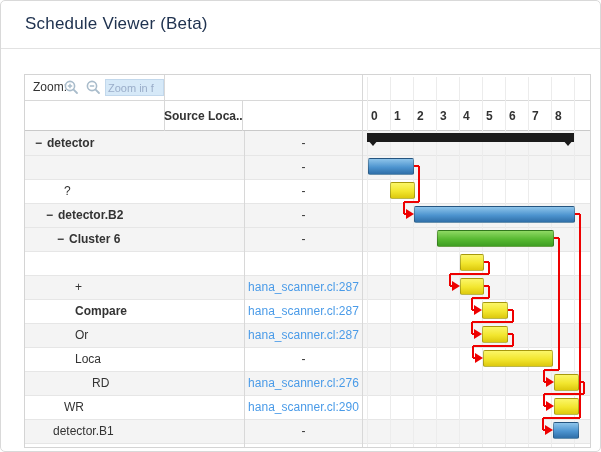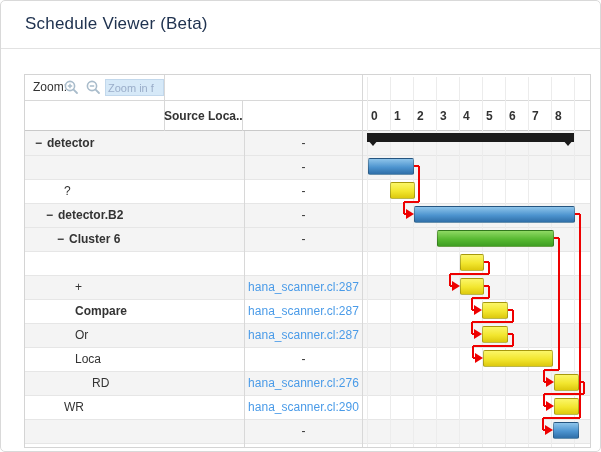--- a/index.html
+++ b/index.html
@@ -140,20 +140,21 @@
         <div class="bar" style="left: 457px; top: 251px; width: 26.45px; background: linear-gradient(rgb(251, 246, 104), rgb(242, 230, 46) 55%, rgb(221, 201, 14));"></div>
         <div class="rowlabel" style="left: 50px; top: 272px; font-weight: normal;"><span>Loca</span></div>
         <div class="srccell" style="top: 272px;">-</div>
         <div class="bar" style="left: 458.15px; top: 275px; width: 70.15px; background: linear-gradient(rgb(251, 246, 104), rgb(242, 230, 46) 55%, rgb(221, 201, 14));"></div>
         <div class="rowlabel" style="left: 39px; top: 296px; font-weight: normal; margin-left: 28px;"><span>RD</span></div>
         <div class="srccell srclink" style="top: 296px;">hana_scanner.cl:276</div>
         <div class="bar" style="left: 529.45px; top: 299px; width: 24.15px; background: linear-gradient(rgb(251, 246, 104), rgb(242, 230, 46) 55%, rgb(221, 201, 14));"></div>
         <div class="rowlabel" style="left: 39px; top: 320px; font-weight: normal;"><span>WR</span></div>
         <div class="srccell srclink" style="top: 320px;">hana_scanner.cl:290</div>
         <div class="bar" style="left: 529.45px; top: 323px; width: 24.15px; background: linear-gradient(rgb(251, 246, 104), rgb(242, 230, 46) 55%, rgb(221, 201, 14));"></div>
+        <div class="rowlabel" style="left: 28px; top: 344px; font-weight: normal;"><span>detector.B1</span></div>
         <div class="srccell" style="top: 344px;">-</div>
         <div class="bar" style="left: 528.3px; top: 347px; width: 25.3px; background: linear-gradient(rgb(142, 196, 234), rgb(77, 148, 207) 55%, rgb(47, 111, 168));"></div>
         <div class="dep" style="background: rgb(238, 0, 0); left: 389.15px; top: 90px; width: 5px; height: 2px;"></div>
         <div class="dep" style="background: rgb(238, 0, 0); left: 393.15px; top: 91px; width: 2px; height: 36px;"></div>
         <div class="dep" style="background: rgb(238, 0, 0); left: 379.15px; top: 126px; width: 15px; height: 2px;"></div>
         <div class="dep" style="background: rgb(238, 0, 0); left: 378.15px; top: 127px; width: 2px; height: 12px;"></div>
         <div class="dep" style="background: rgb(238, 0, 0); left: 379.15px; top: 138px; width: 4px; height: 2px;"></div>
         <div class="arrow" style="left: 381.15px; top: 134px; border-left-color: rgb(238, 0, 0);"></div>
         <div class="dep" style="background: rgb(238, 0, 0); left: 459.3px; top: 186px; width: 5px; height: 2px;"></div>
         <div class="dep" style="background: rgb(238, 0, 0); left: 463.3px; top: 187px; width: 2px; height: 12px;"></div>

